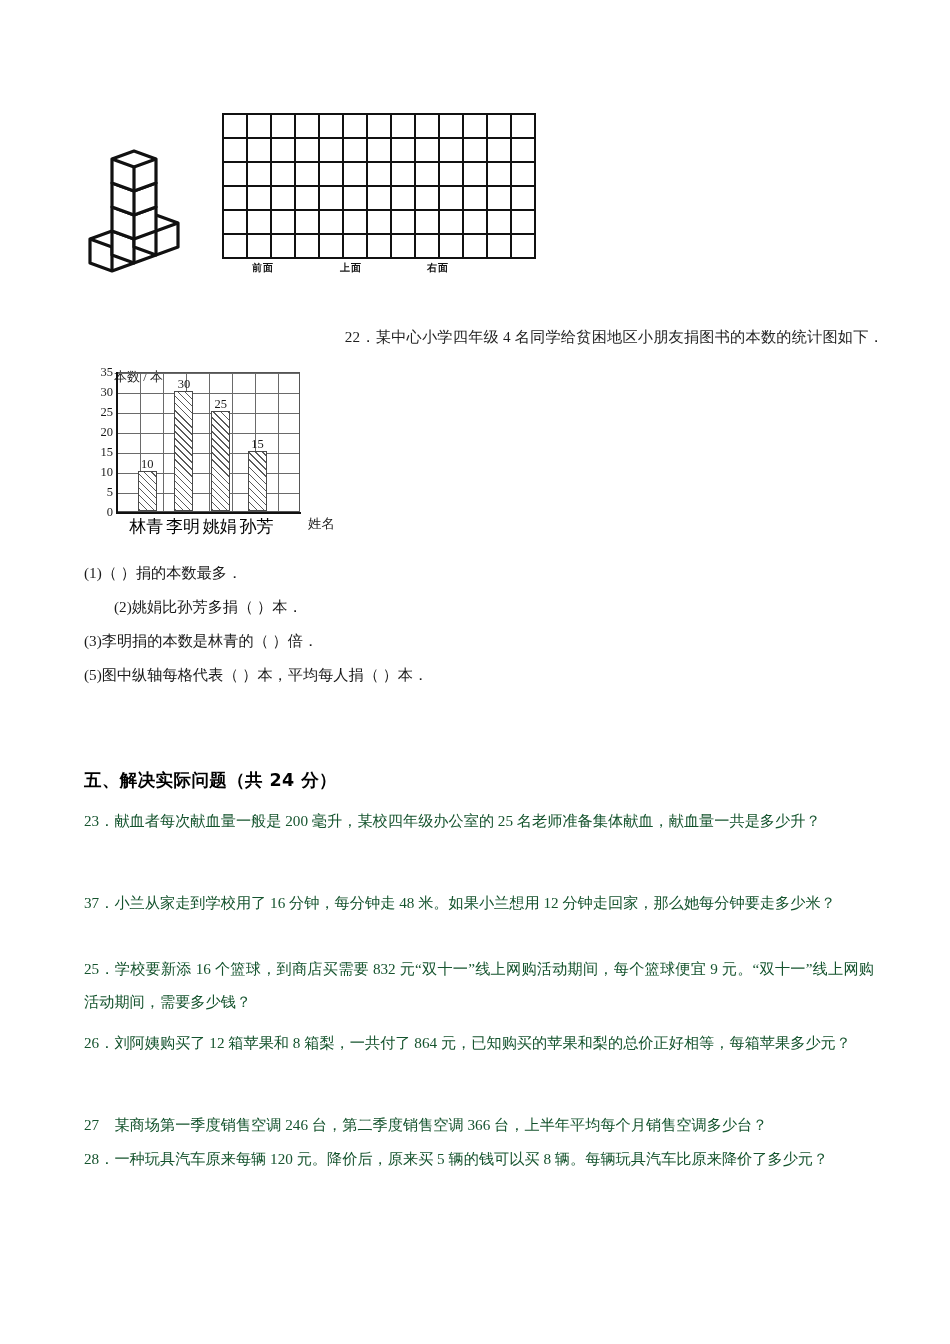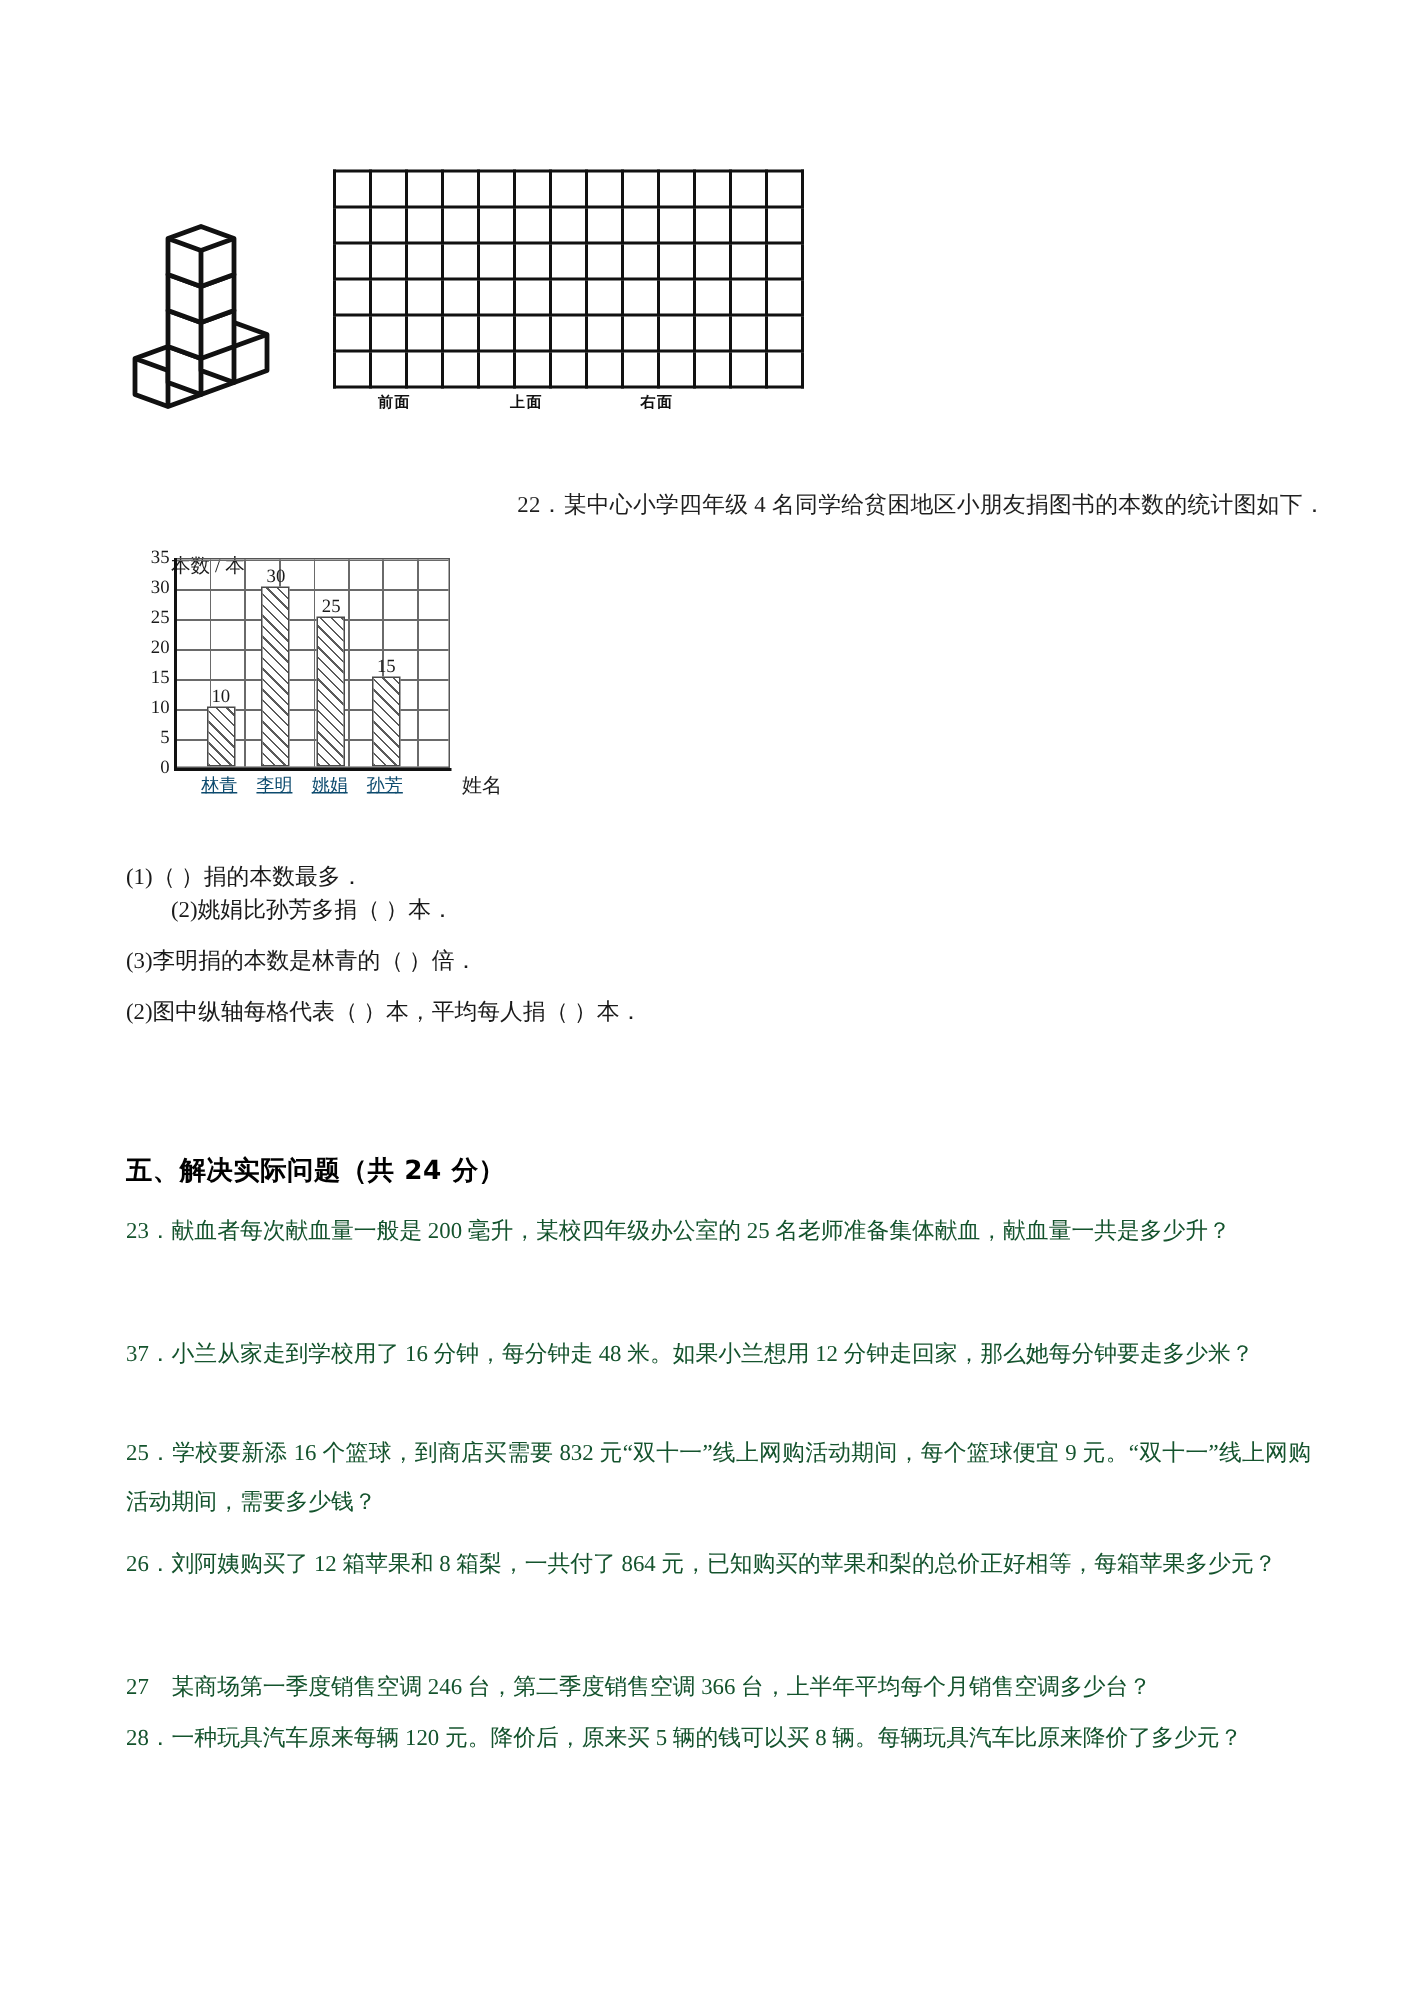--- a/index.html
+++ b/index.html
@@ -177,44 +177,43 @@
   .xcat-holder {
     position: absolute;
     left: 32px;
     top: 163px;
     width: 230px;
     height: 24px;
   }
   .xcat {
     position: absolute;
     top: 0;
-    font-size: 12px;
-    color: #0c4a6e;
+    font-size: 17px;
+    color: #000000;
     white-space: nowrap;
     transform: translateX(-50%);
-    text-decoration: underline;
   }
   .xaxis-name {
     position: absolute;
     left: 192px;
     top: 0;
     font-size: 13.4px;
     color: #1a1a1a;
     white-space: nowrap;
   }
 
   
   .subq {
     position: absolute;
     left: 84px;
     font-size: 15.2px;
     line-height: 30px;
     white-space: nowrap;
   }
-  .sq-0 { top: 558px; margin-top: 12px; }
+  .sq-0 { top: 558px; }
   .sq-1 { top: 592px; margin-left: 30px; }
   .sq-2 { top: 626px; }
   .sq-3 { top: 660px; }
 
   
   .section-head {
     position: absolute;
     left: 84px;
     top: 768px;
     font-size: 17.5px;
@@ -418,21 +417,21 @@
     <span class="xcat" style="left: 30.176px;">林青</span>
         <span class="xcat" style="left: 66.976px;">李明</span>
         <span class="xcat" style="left: 103.776px;">姚娟</span>
         <span class="xcat" style="left: 140.576px;">孙芳</span>
       </div>
   </div>
 
   <div class="subq sq-0">(1)（          ）捐的本数最多．</div>
   <div class="subq sq-1">(2)姚娟比孙芳多捐（          ）本．</div>
   <div class="subq sq-2">(3)李明捐的本数是林青的（          ）倍．</div>
-  <div class="subq sq-3">(2)图中纵轴每格代表（          ）本，平均每人捐（          ）本．</div>
+  <div class="subq sq-3">(5)图中纵轴每格代表（          ）本，平均每人捐（          ）本．</div>
 
   <div class="section-head">五、解决实际问题（共 24 分）</div>
 
   <div class="problem p-23">23．献血者每次献血量一般是 200 毫升，某校四年级办公室的 25 名老师准备集体献血，献血量一共是多少升？</div>
   <div class="problem p-24">37．小兰从家走到学校用了 16 分钟，每分钟走 48 米。如果小兰想用 12 分钟走回家，那么她每分钟要走多少米？</div>
   <div class="problem p-25">25．学校要新添 16 个篮球，到商店买需要 832 元“双十一”线上网购活动期间，每个篮球便宜 9 元。“双十一”线上网购活动期间，需要多少钱？</div>
   <div class="problem p-26">26．刘阿姨购买了 12 箱苹果和 8 箱梨，一共付了 864 元，已知购买的苹果和梨的总价正好相等，每箱苹果多少元？</div>
   <div class="problem p-27">27　某商场第一季度销售空调 246 台，第二季度销售空调 366 台，上半年平均每个月销售空调多少台？</div>
   <div class="problem p-28">28．一种玩具汽车原来每辆 120 元。降价后，原来买 5 辆的钱可以买 8 辆。每辆玩具汽车比原来降价了多少元？</div>
 

